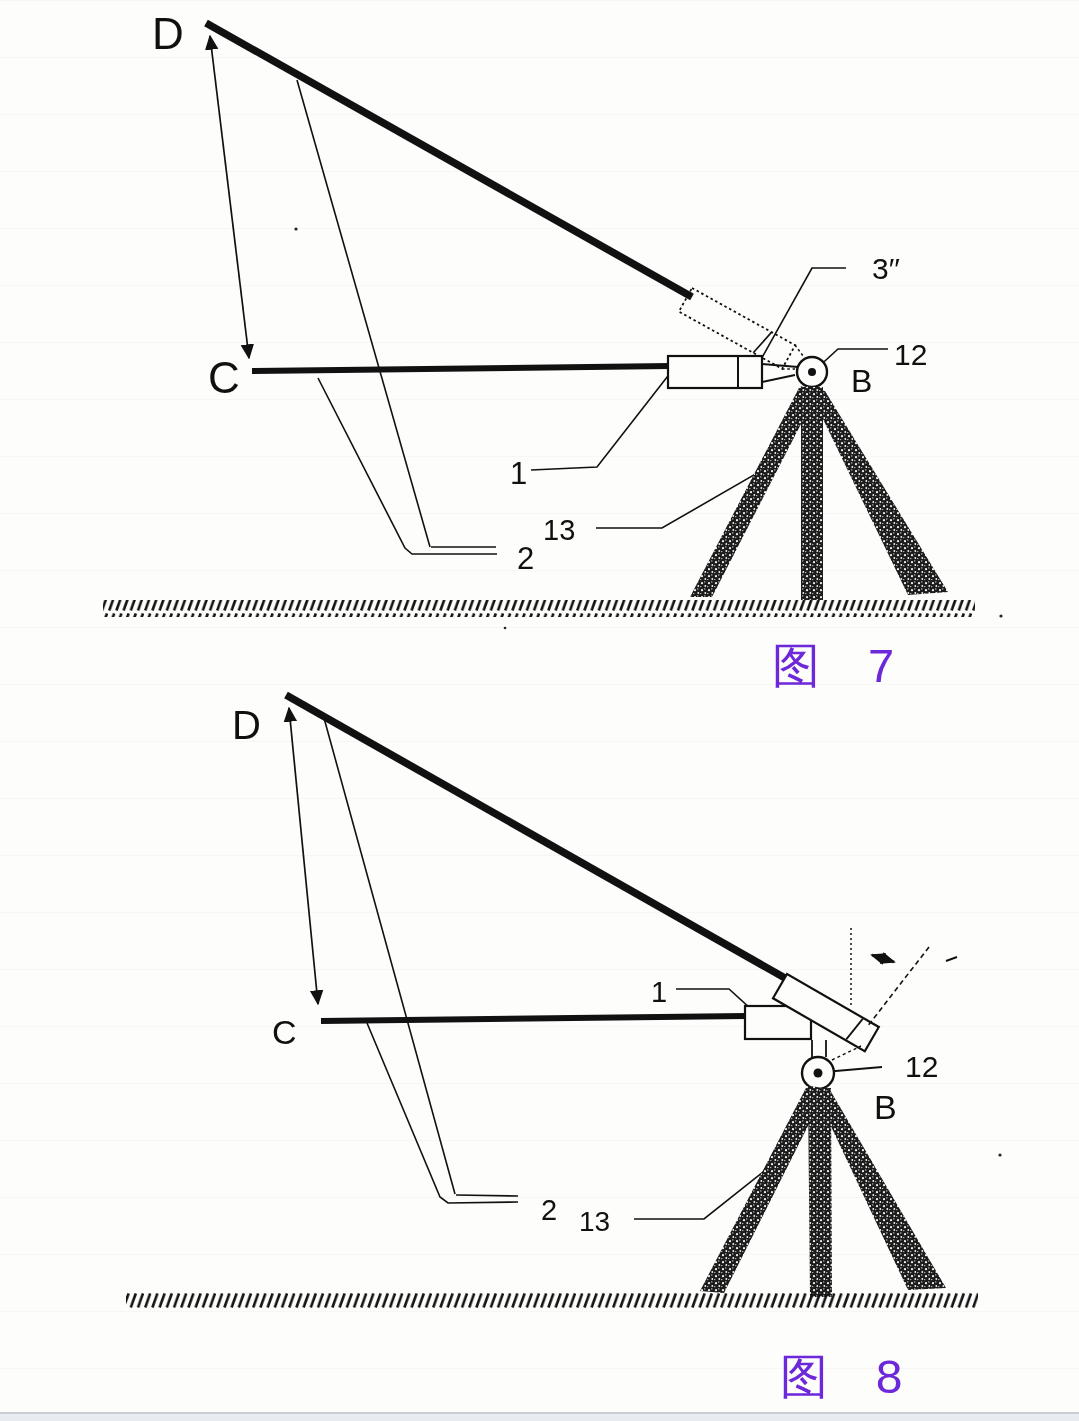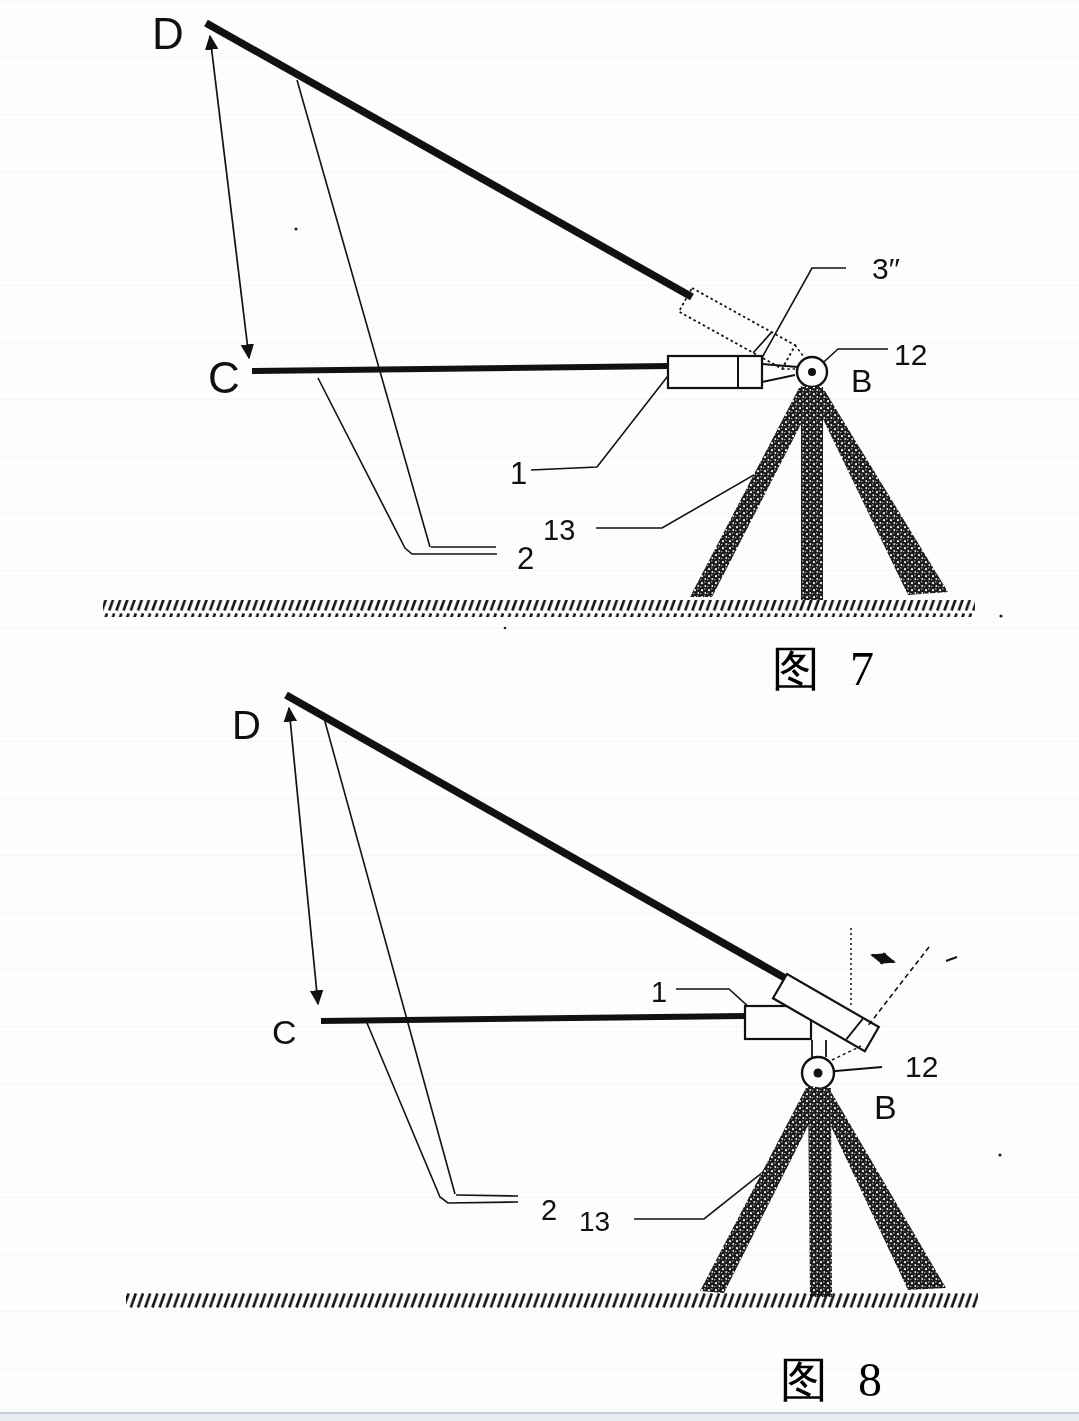--- a/index.html
+++ b/index.html
@@ -18,24 +18,24 @@
   }
   .lbl{
     position:absolute;
     color:#101010;
     line-height:1;
     white-space:nowrap;
     font-family:"Liberation Sans","DejaVu Sans",sans-serif;
   }
   .cap{
     position:absolute;
-    color:#000000;
+    color:#6d28d9;
     line-height:1;
     white-space:nowrap;
-    font-family:Liberation Serif, serif;
+    font-family:Liberation Mono, monospace;
     letter-spacing:9px;
   }
   .footer-line{
     position:absolute;left:0;top:1412px;width:1079px;height:2px;
     background:#c7ced6;
   }
   .footer-bar{
     position:absolute;left:0;top:1414px;width:1079px;height:7px;
     background:#e8ecf1;
   }

